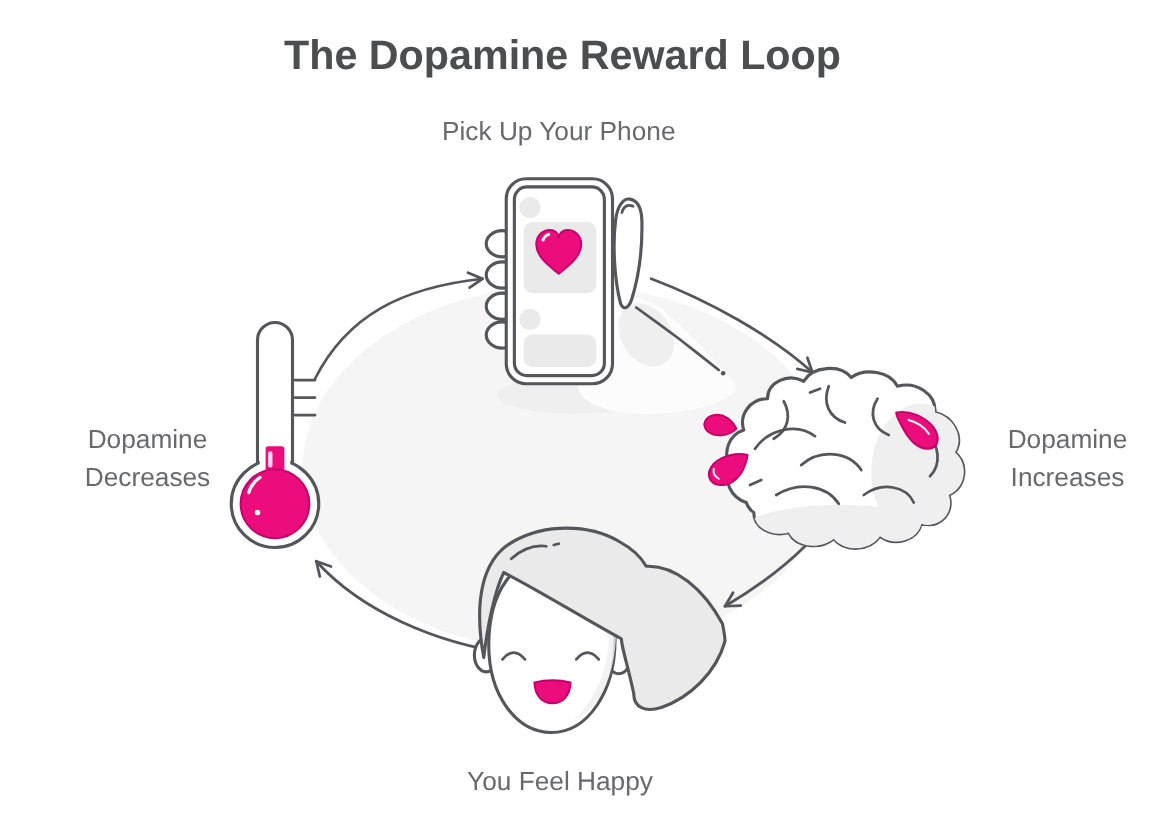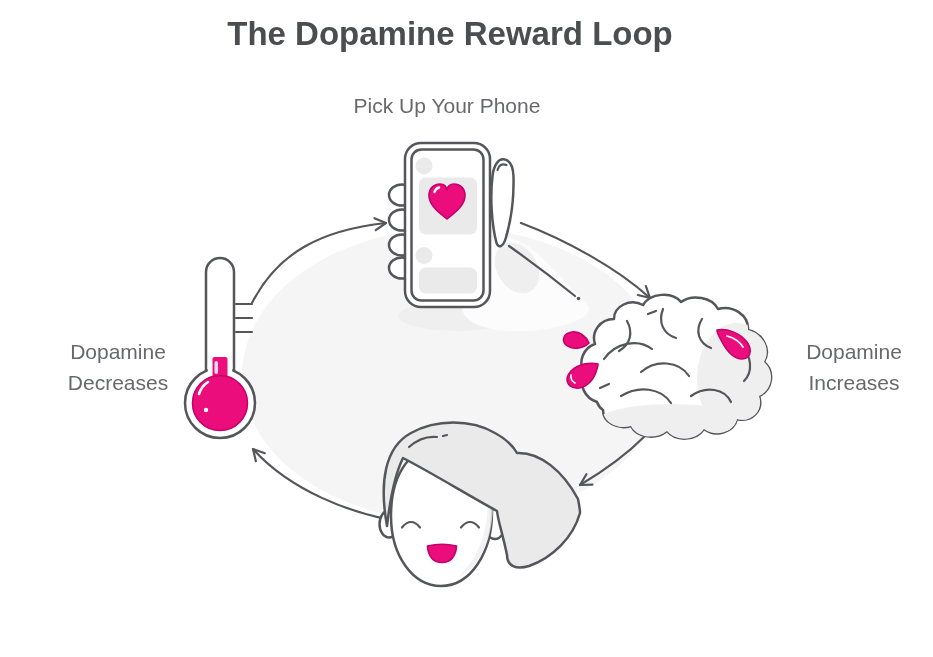--- a/index.html
+++ b/index.html
@@ -112,19 +112,20 @@
       <rect class="lt" x="419" y="177.5" width="58" height="57" rx="7"></rect>
       <path class="pink" stroke-width="2" d="M 447 219 C 441 214 429 206 429 195.5 C 429 188 434.5 184 440 184 C 443.8 184 446.5 186.5 447 190 C 447.5 186.5 450.2 184 454 184 C 459.5 184 465 188 465 195.5 C 465 206 453 214 447 219 Z"></path>
       <path class="wh" stroke-width="2.4" d="M 434.5 192 Q 435.5 188.5 439 187.5"></path>
       <circle class="lt" cx="424" cy="255.5" r="8.5"></circle>
       <rect class="lt" x="419" y="267.5" width="58" height="26" rx="7"></rect>
       <path class="shape" stroke-width="2.2" d="M 496.5 243 C 491.5 224 490 196 492.5 176 C 493.8 165 498.5 158.5 503.8 159.3 C 509.8 160.2 513.2 166.5 513.5 176.5 C 514 197 511 221 505.5 239 C 503.3 246 499 249 496.5 243 Z"></path>
       <path class="ol" stroke-width="1.7" d="M 497.5 170 Q 499.5 162.5 506.5 165"></path>
     </g>
   </svg>
 
-  <div class="label title" style="left:450px;top:14px">The Dopamine Reward Loop</div>
+  <div class="label title" style="left:450px;top:24px">The Dopamine Reward Loop</div>
   <div class="label" style="left:447px;top:90px">Pick Up Your Phone</div>
   <div class="label" style="left:854px;top:336px">Dopamine
 Increases</div>
+  <div class="label" style="left:448px;top:610px">You Feel Happy</div>
   <div class="label" style="left:118px;top:336px">Dopamine
 Decreases</div>
 </div>
 
 </body></html>

